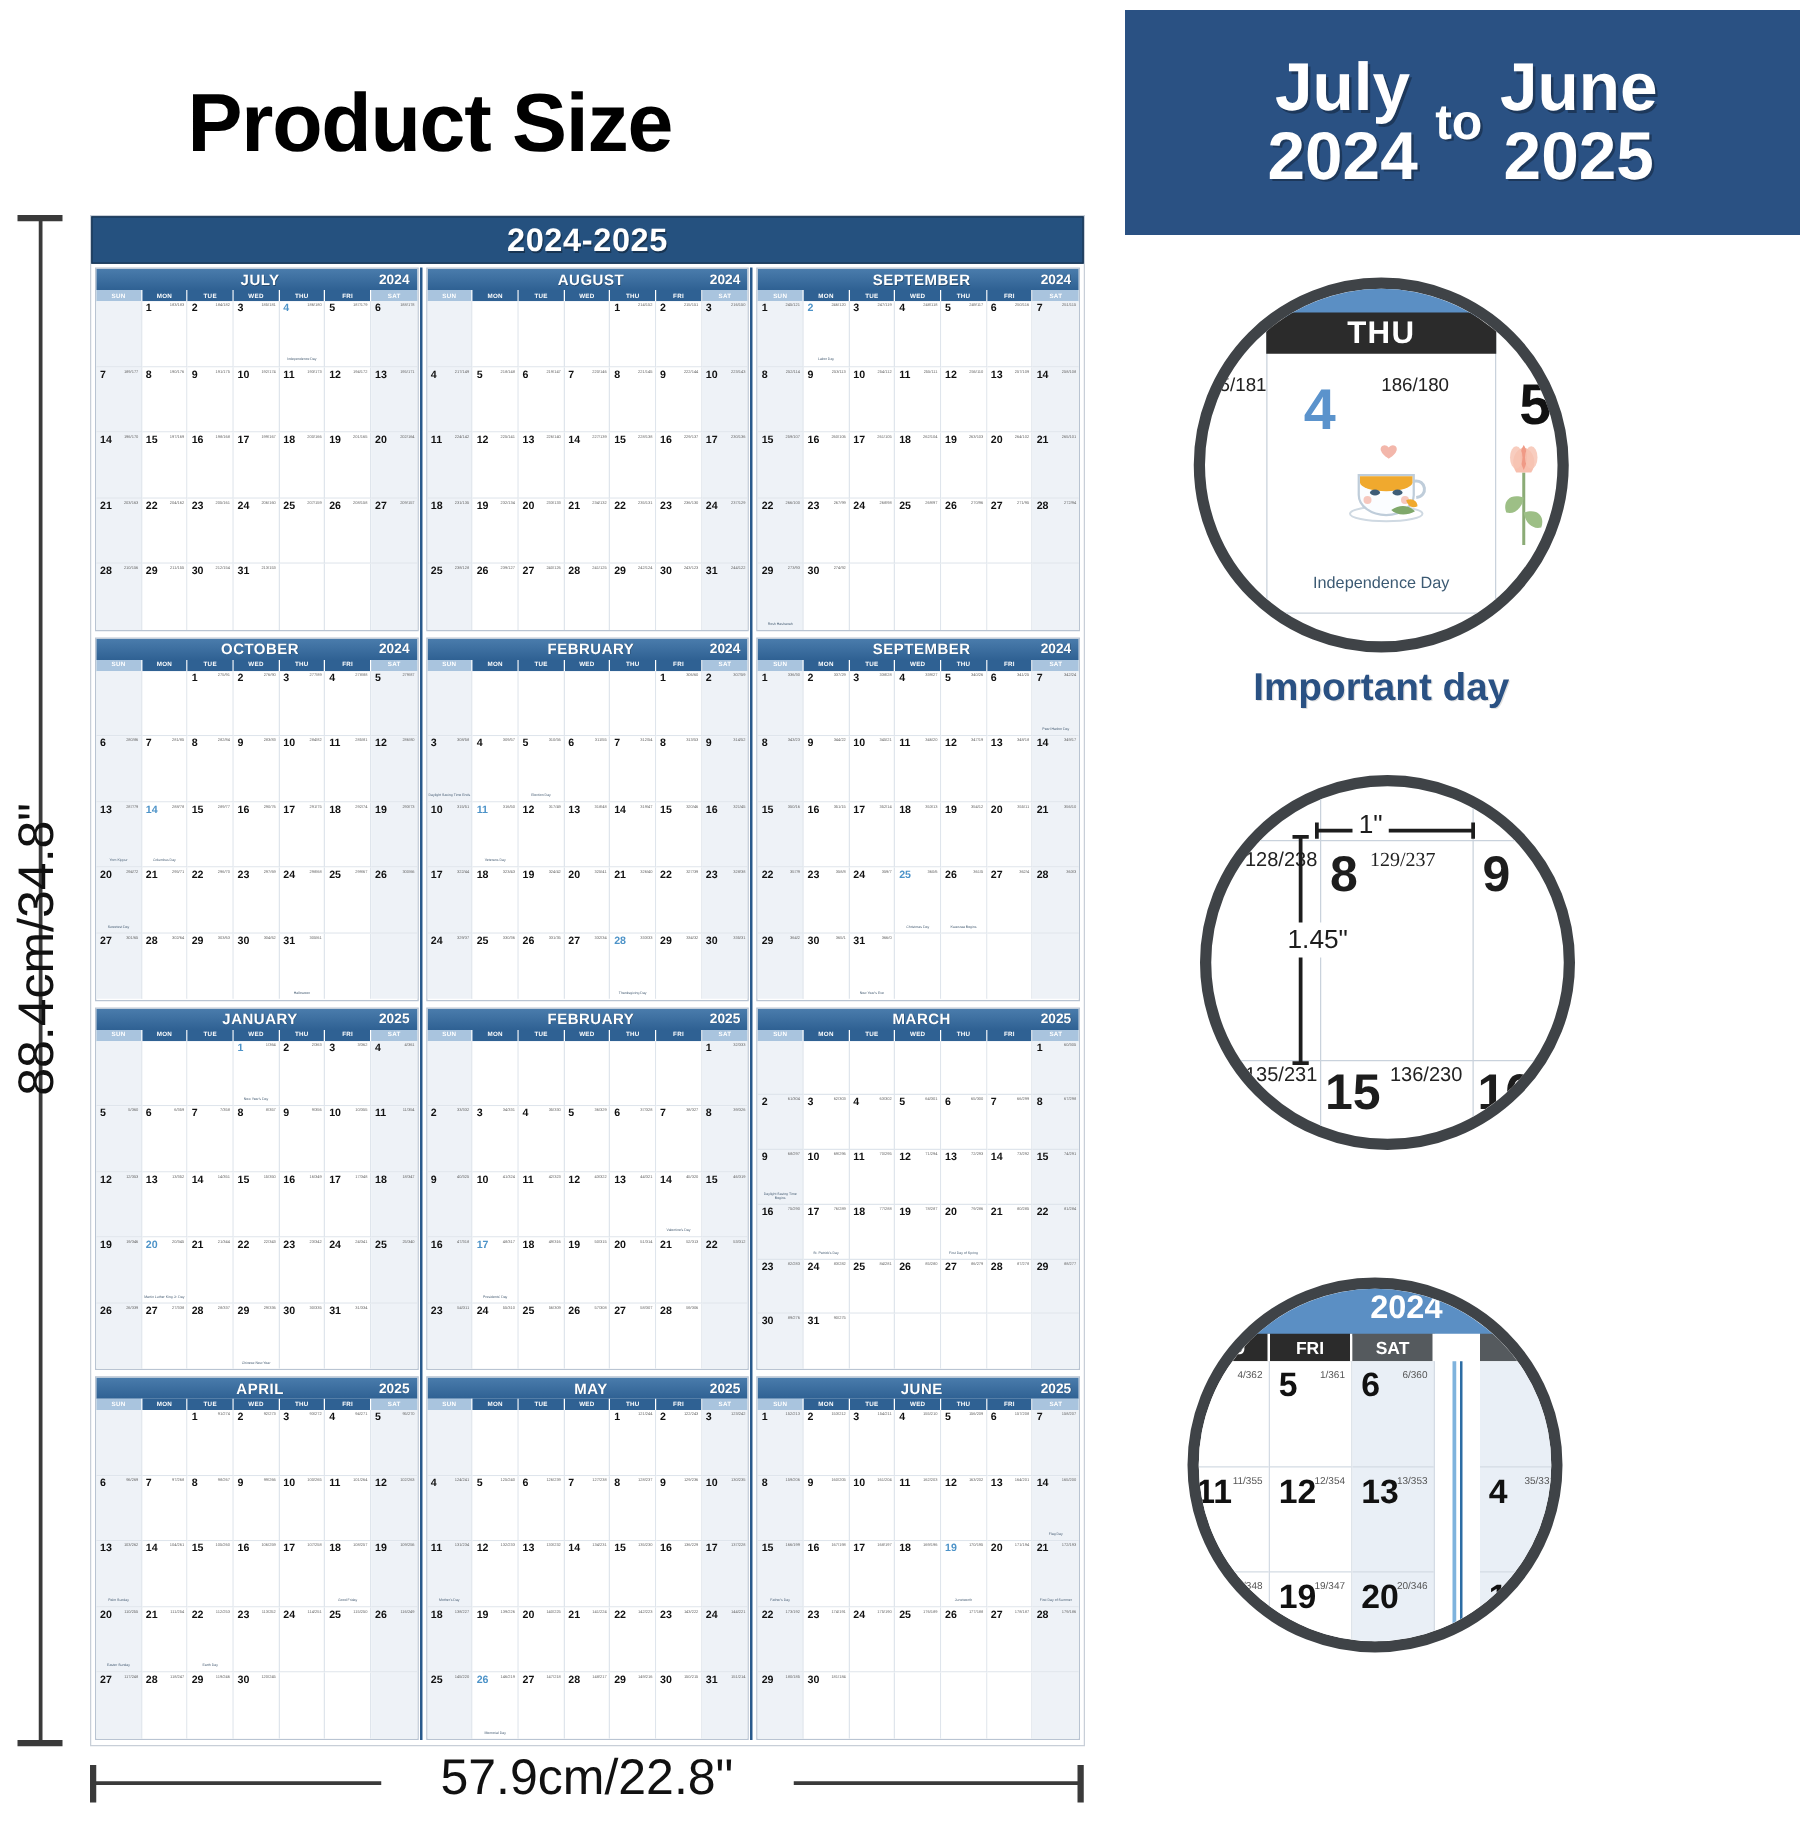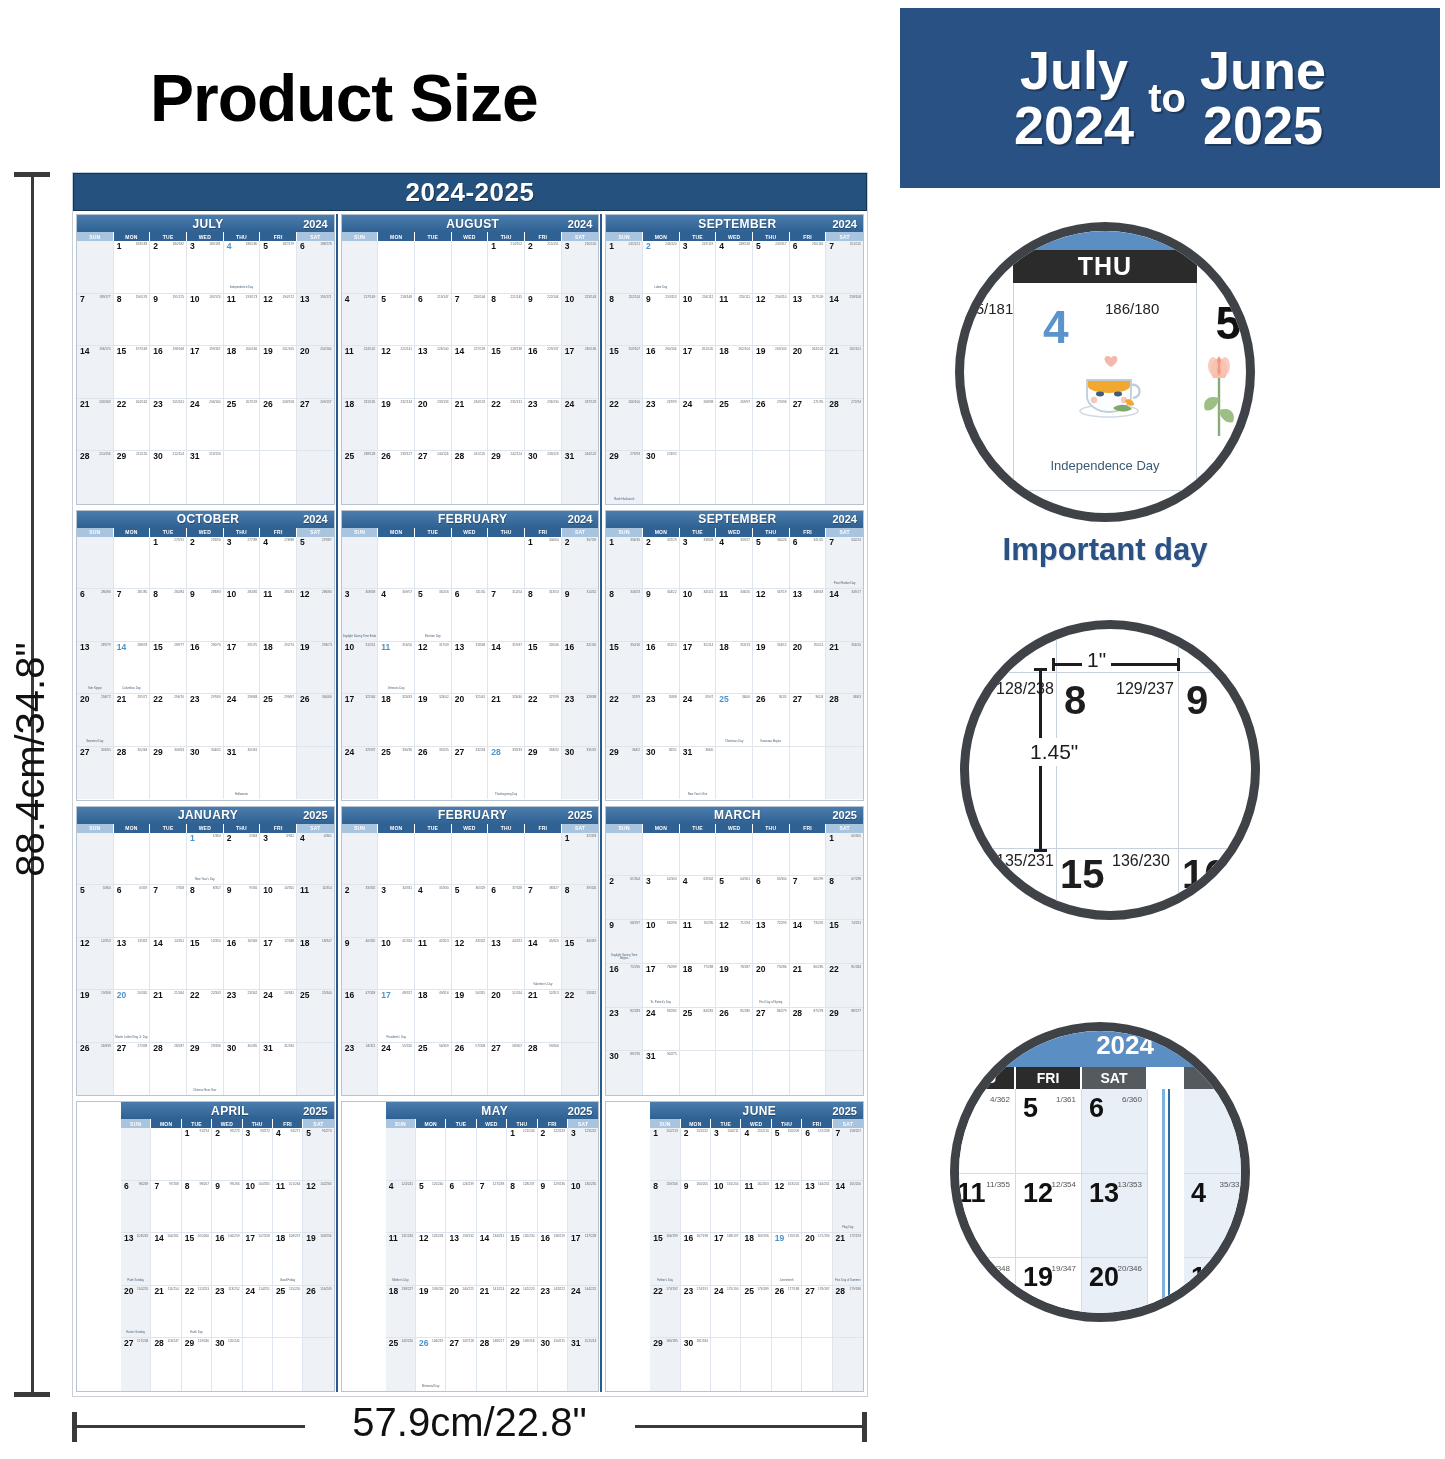--- a/index.html
+++ b/index.html
@@ -78,21 +78,21 @@
     width: 2px; background: #2a5a8c;
   }
   .month {
     flex: 1 1 0;
     border: 1px solid #b9c4d2;
     background: #fff;
     margin-bottom: 5px;
     display: flex; flex-direction: column;
     overflow: hidden;
   }
-  .month:last-child { margin-bottom: 0; padding-left: 44px; }
+  .month:last-child { margin-bottom: 0; }
   .m-head {
     height: 17px;
     background: linear-gradient(#4a7cac, #2f6193);
     display: flex; align-items: center;
     padding: 0 6px; color: #fff;
   }
   .m-head .m-name {
     flex: 1; text-align: center; font-size: 12px; font-weight: bold;
     letter-spacing: .4px; text-shadow: .5px .5px 0 rgba(0,0,0,.3);
     padding-left: 30px;
@@ -185,21 +185,21 @@
   #f2 .gl { position: absolute; background: #c9d2dc; }
   #f2 .glv1 { left: 96px; top: 0; bottom: 0; width: 1px; }
   #f2 .glv2 { left: 218px; top: 0; bottom: 0; width: 1px; }
   #f2 .glh1 { left: 0; right: 0; top: 52px; height: 1px; }
   #f2 .glh2 { left: 0; right: 0; top: 228px; height: 1px; }
   #f2 .n8  { position: absolute; left: 104px; top: 58px; font-size: 40px; font-weight: bold; color: #1d1d1d; }
   #f2 .n9  { position: absolute; left: 226px; top: 58px; font-size: 40px; font-weight: bold; color: #1d1d1d; }
   #f2 .n15 { position: absolute; left: 100px; top: 232px; font-size: 40px; font-weight: bold; color: #1d1d1d; }
   #f2 .n1b { position: absolute; left: 222px; top: 232px; font-size: 40px; font-weight: bold; color: #1d1d1d; }
   #f2 .c1 { position: absolute; left: 36px; top: 60px; font-size: 16px; color: #222; }
-  #f2 .c2 { position: absolute; left: 156px; top: 60px; font-size: 16px; color: #222; }
+  #f2 .c2 { position: absolute; left: 136px; top: 60px; font-size: 16px; color: #222; font-family: Liberation Serif, serif; }
   #f2 .c3 { position: absolute; left: 36px; top: 232px; font-size: 16px; color: #222; }
   #f2 .c4 { position: absolute; left: 152px; top: 232px; font-size: 16px; color: #222; }
   #f2 .arrow-h { position: absolute; left: 92px; top: 38px; width: 128px; height: 12px; }
   #f2 .arrow-h .bar { position: absolute; left: 0; right: 0; top: 5px; height: 3px; background: #1d1d1d; }
   #f2 .arrow-h .cap { position: absolute; top: 0; width: 3px; height: 13px; background: #1d1d1d; }
   #f2 .arrow-h .cl { left: 0; } #f2 .arrow-h .cr { right: 0; }
   #f2 .lbl-h {
     position: absolute; left: 122px; top: 28px; background: #fff; padding: 0 5px;
     font-size: 21px; color: #1d1d1d;
   }

